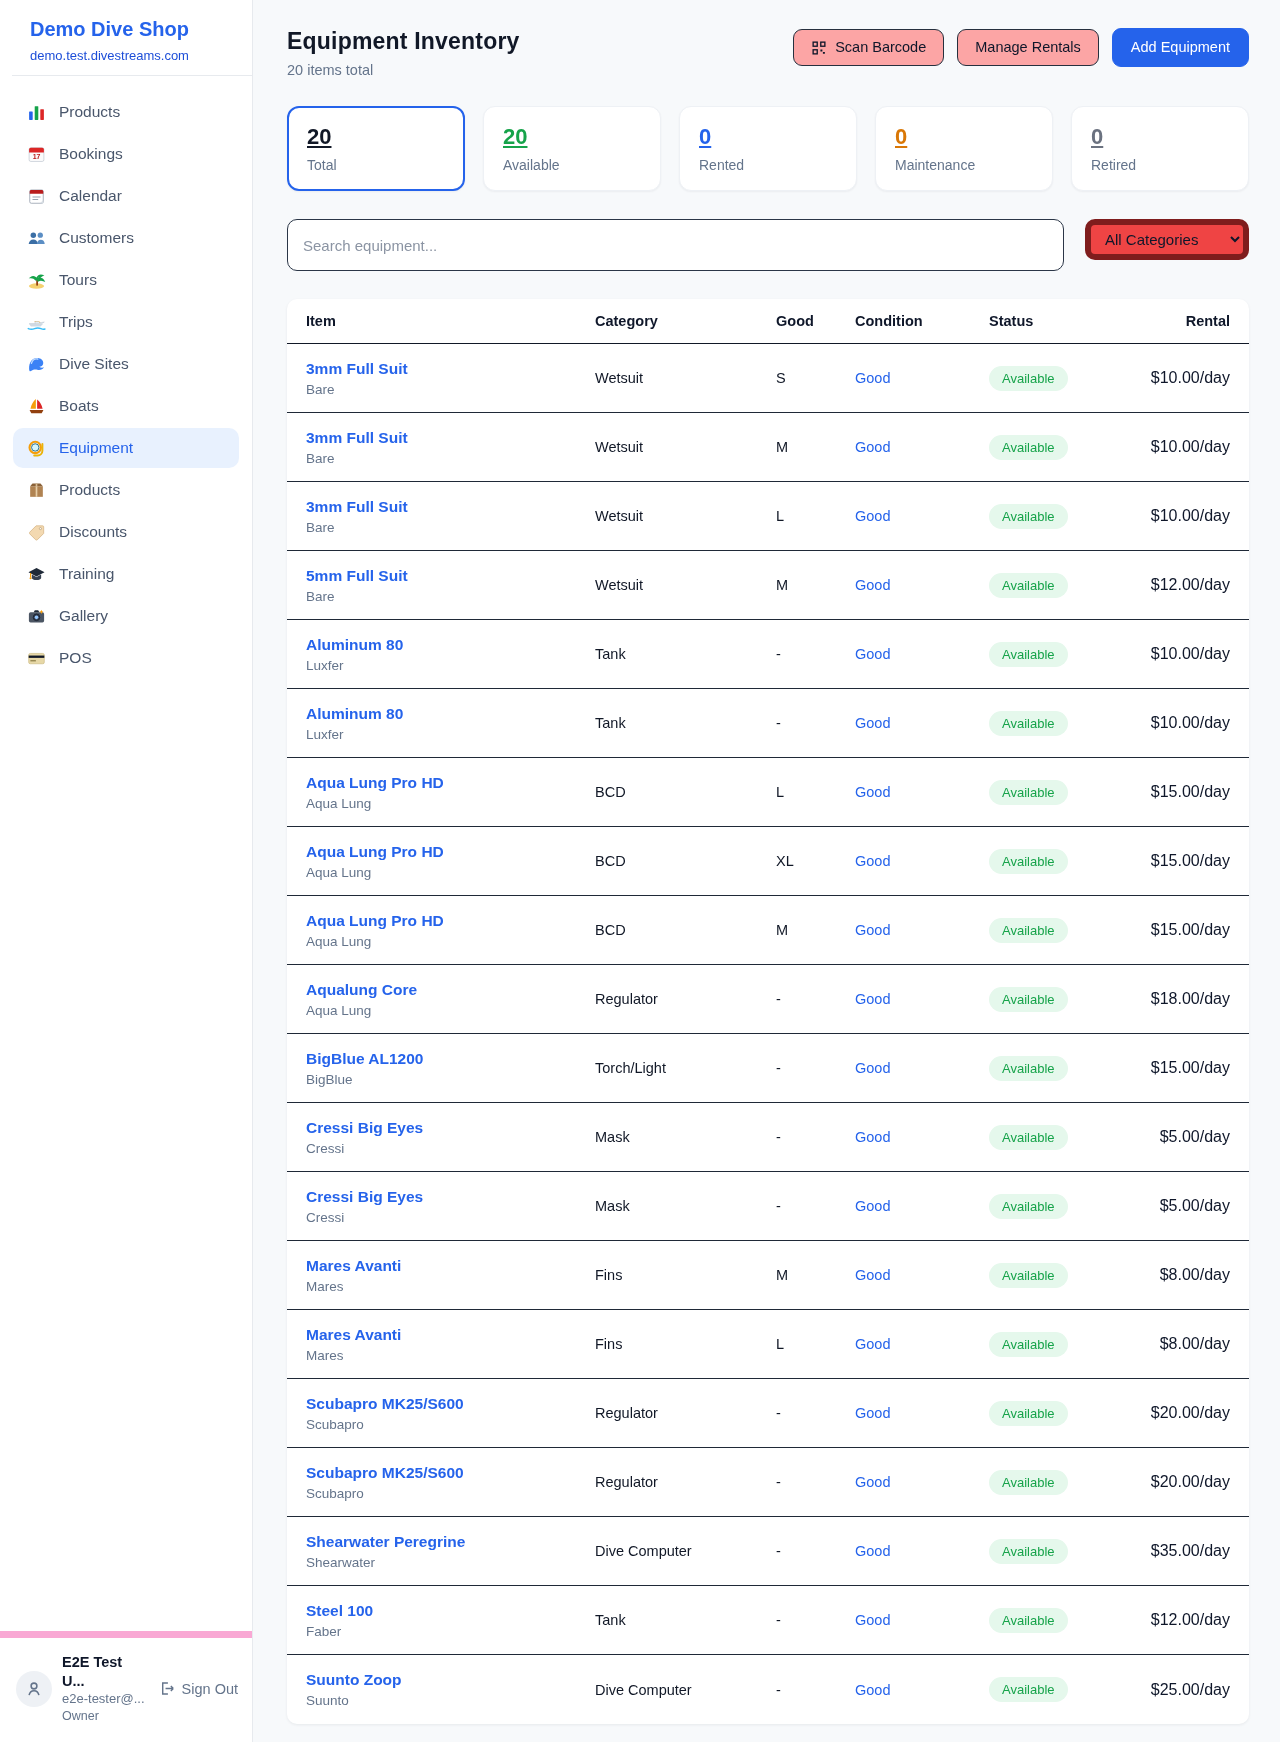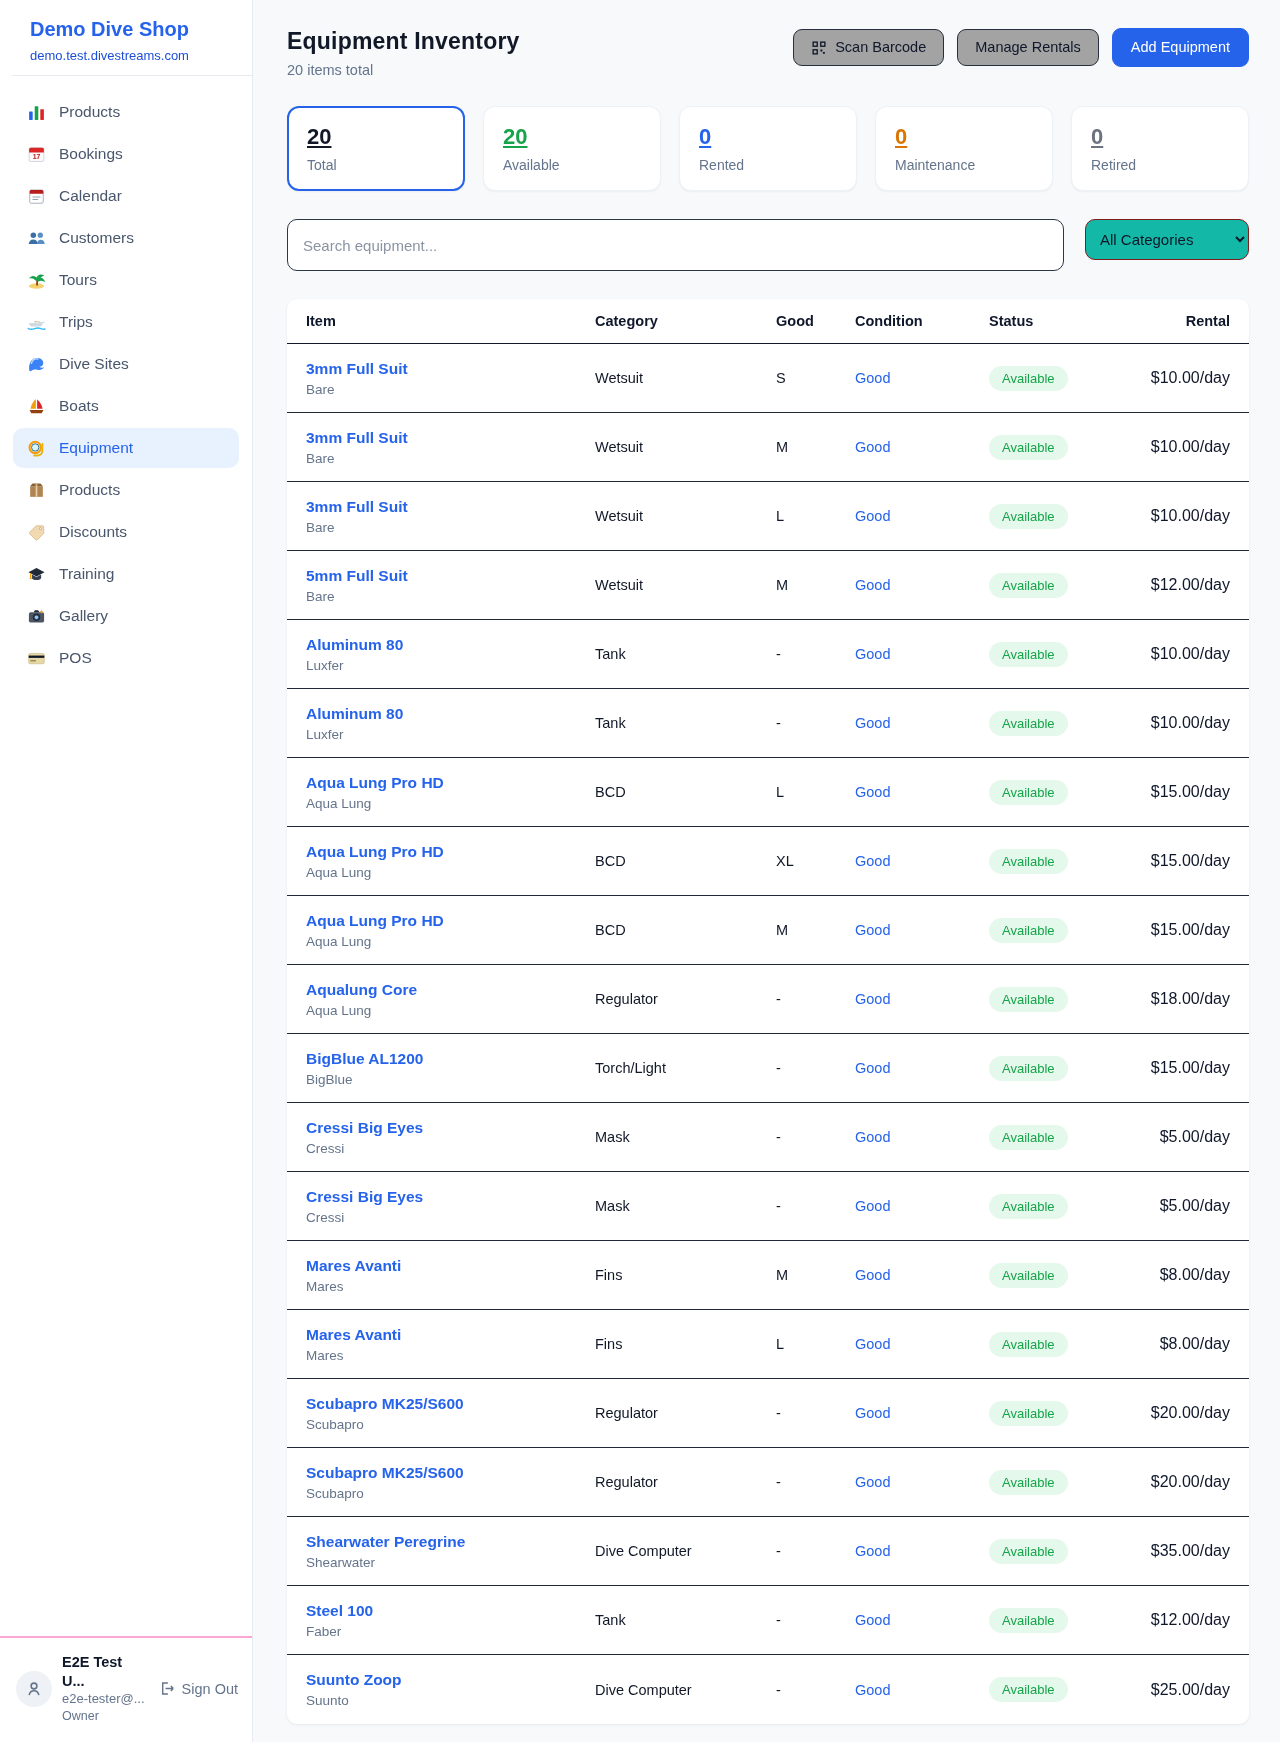--- a/index.html
+++ b/index.html
@@ -23,21 +23,21 @@
   .nav { flex:1; padding:16px 13px; }
   .nav-item {
     display:flex; align-items:center; gap:13px;
     padding:10px 13px; border-radius:10px;
     color:#49566b; font-size:15.5px; cursor:pointer; margin-bottom:2px;
   }
   .nav-item.active { background:#e8f1fe; color:#2563eb; font-weight:500; }
   .nav-icon { width:20px; height:20px; display:inline-flex; align-items:center; justify-content:center; }
   .nav-icon svg { width:19px; height:19px; }
   .side-footer {
-    border-top:2px solid #f9a8d4;
+    border-top:7px solid #f9a8d4;
     padding:15px 14px 18px 16px;
     display:flex; align-items:center; gap:10px;
   }
   .avatar {
     width:36px; height:36px; border-radius:50%;
     background:#eef1f5; display:flex; align-items:center; justify-content:center;
     flex:none;
   }
   .avatar svg { width:20px; height:20px; }
   .user-meta { flex:1; min-width:0; line-height:1.3; }
@@ -52,21 +52,21 @@
   .signout-btn svg { width:17px; height:17px; }
 
   
   .main { flex:1; padding:28px 31px 0 34px; display:flex; flex-direction:column; }
   .page-header { display:flex; justify-content:space-between; align-items:flex-start; margin-bottom:28px; }
   .page-title { font-size:23px; font-weight:bold; margin:0 0 7px; color:#111827; letter-spacing:.2px; }
   .page-subtitle { font-size:14.5px; color:#64748b; }
   .header-actions { display:flex; gap:13px; align-items:center; }
   .btn {
     font-family:inherit; font-size:14.5px; color:#0f172a;
-    background:#a3a3a3; border:1px solid #26303e; border-radius:9px;
+    background:#fca5a5; border:1px solid #26303e; border-radius:9px;
     padding:9px 17px; cursor:pointer; display:flex; align-items:center; gap:8px;
     line-height:1.2;
   }
   .btn svg { width:16px; height:16px; }
   .btn-primary {
     background:#2563eb; border:1px solid #2563eb; color:#fff; padding:10px 18px;
     font-weight:500;
   }
 
   
@@ -81,22 +81,22 @@
 
   
   .filter-row { display:flex; gap:21px; margin-bottom:28px; }
   .search-input {
     flex:1; height:52px; padding:0 15px;
     border:1px solid #2b3647; border-radius:10px;
     font-size:15px; font-family:inherit; color:#0f172a; background:#fff; outline:none;
   }
   .search-input::placeholder { color:#8b94a3; }
   .category-select {
-    width:164px; height:41px; border:1px solid #7f1d1d; border-radius:10px;
-    background:#14b8a6; font-size:15px; font-family:inherit; color:#0f172a;
+    width:164px; height:41px; border:6px solid #7f1d1d; border-radius:10px;
+    background:#ef4444; font-size:15px; font-family:inherit; color:#0f172a;
     padding:0 10px; outline:none;
   }
 
   
   .table-card {
     background:#fff; border-radius:10px; overflow:hidden;
     box-shadow:0 1px 3px rgba(15,23,42,.07);
   }
   .tgrid {
     display:grid;

